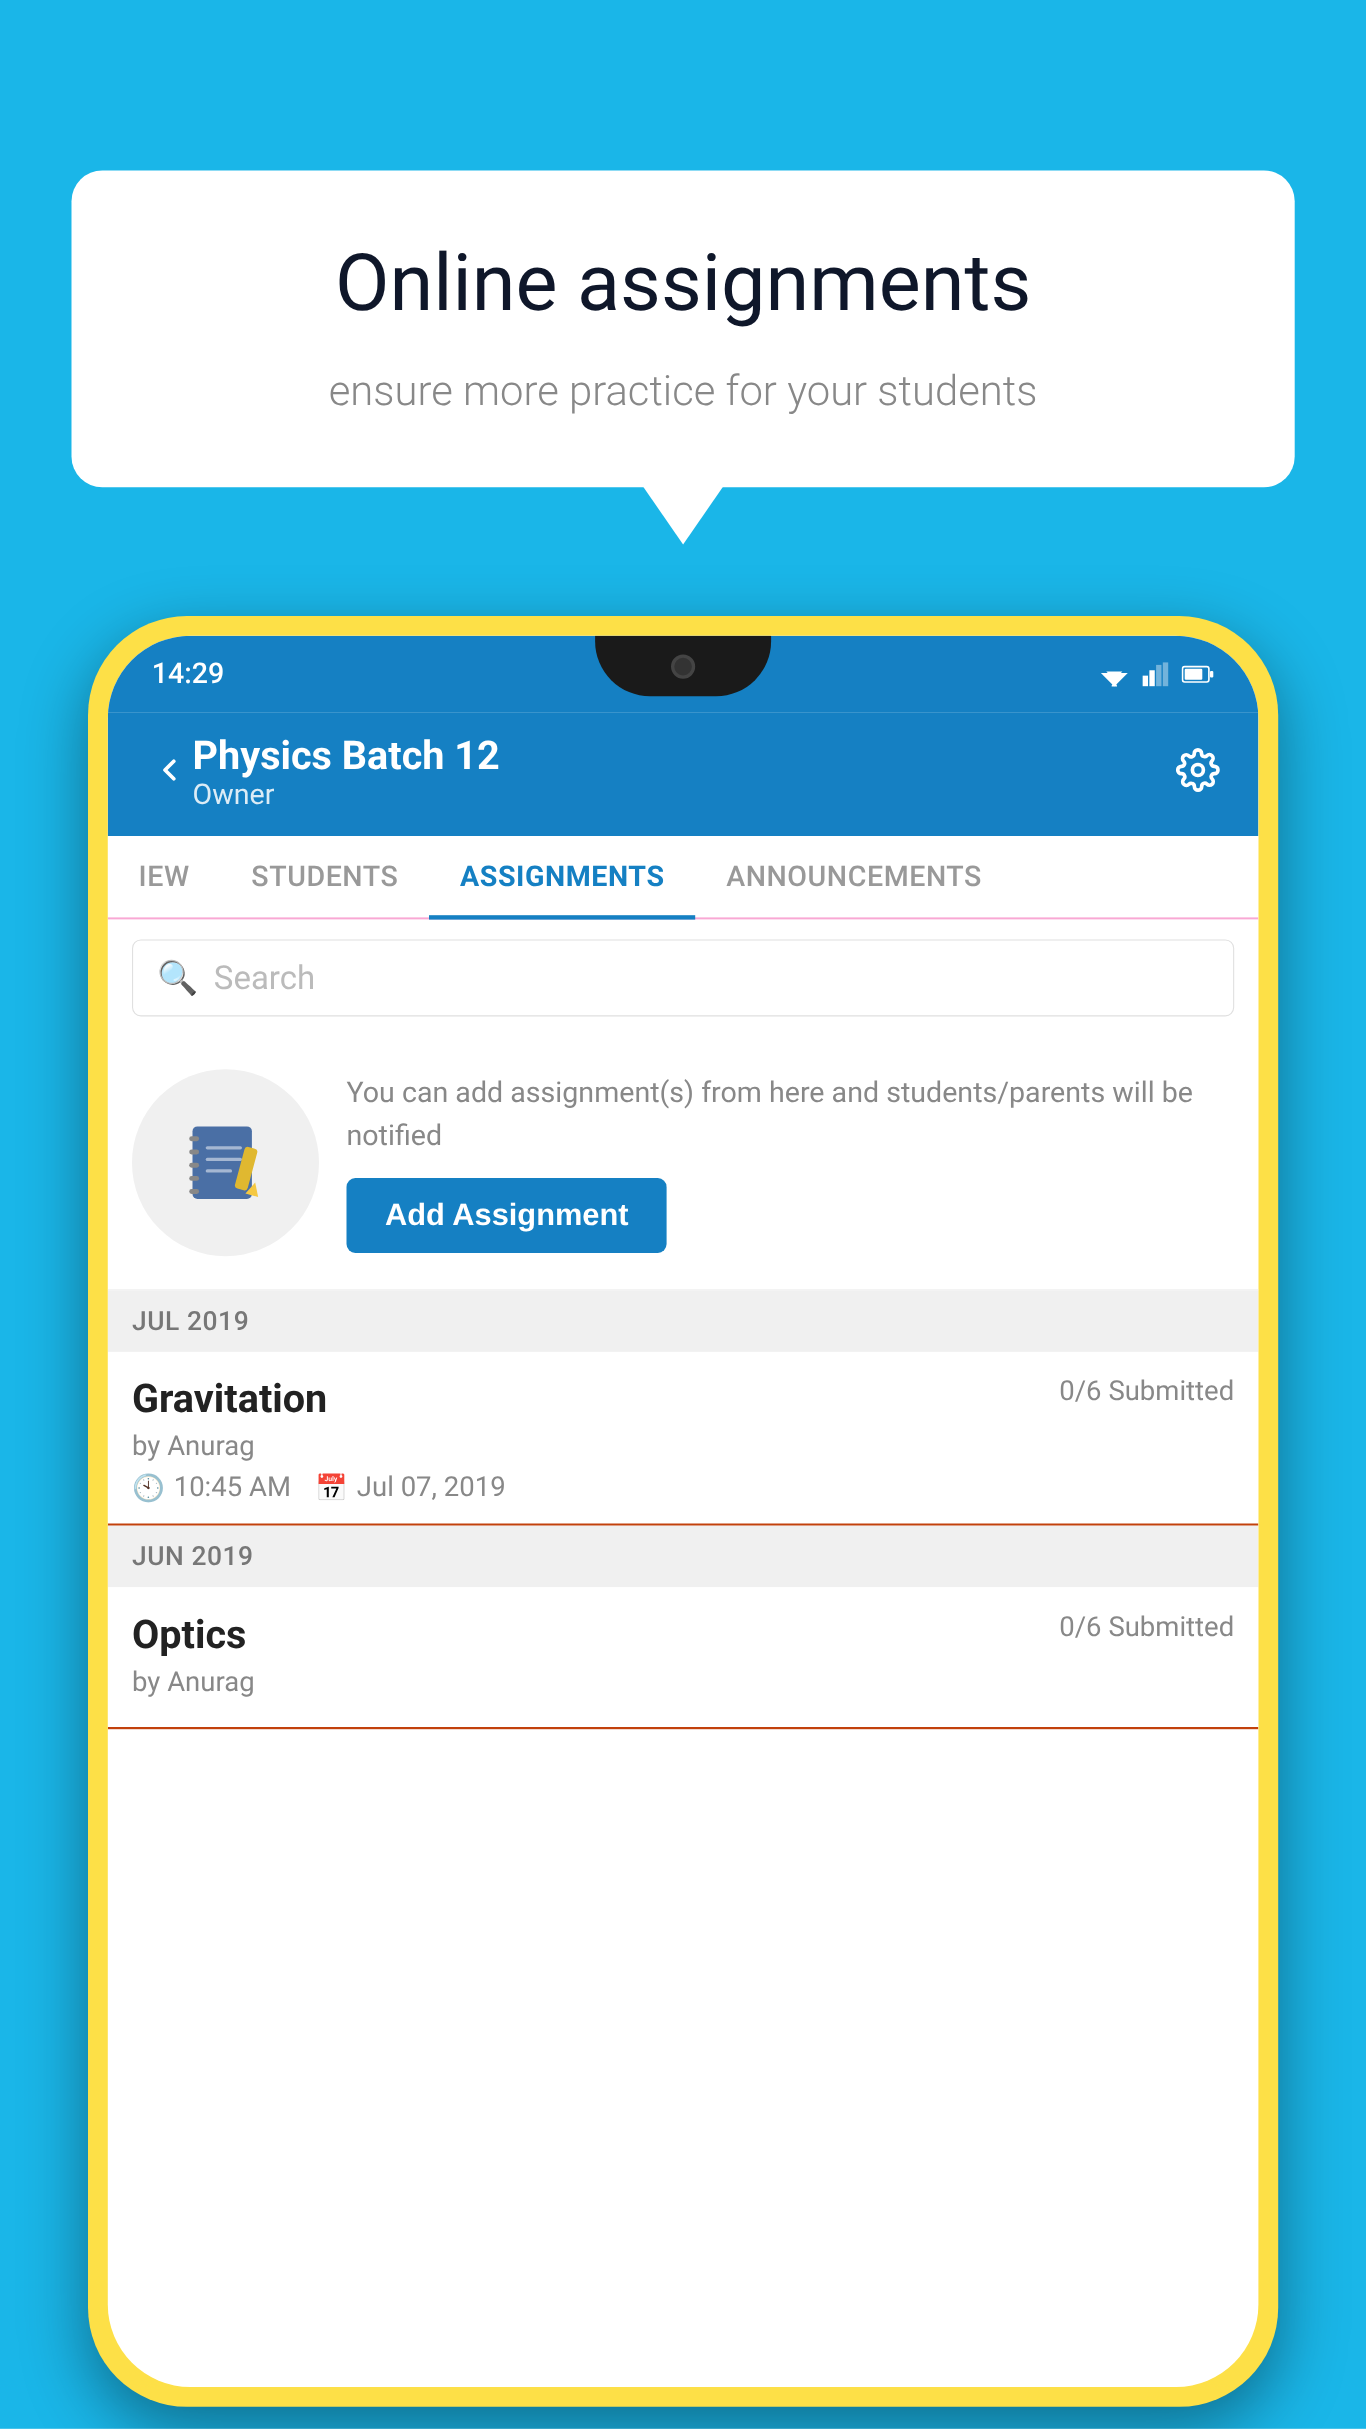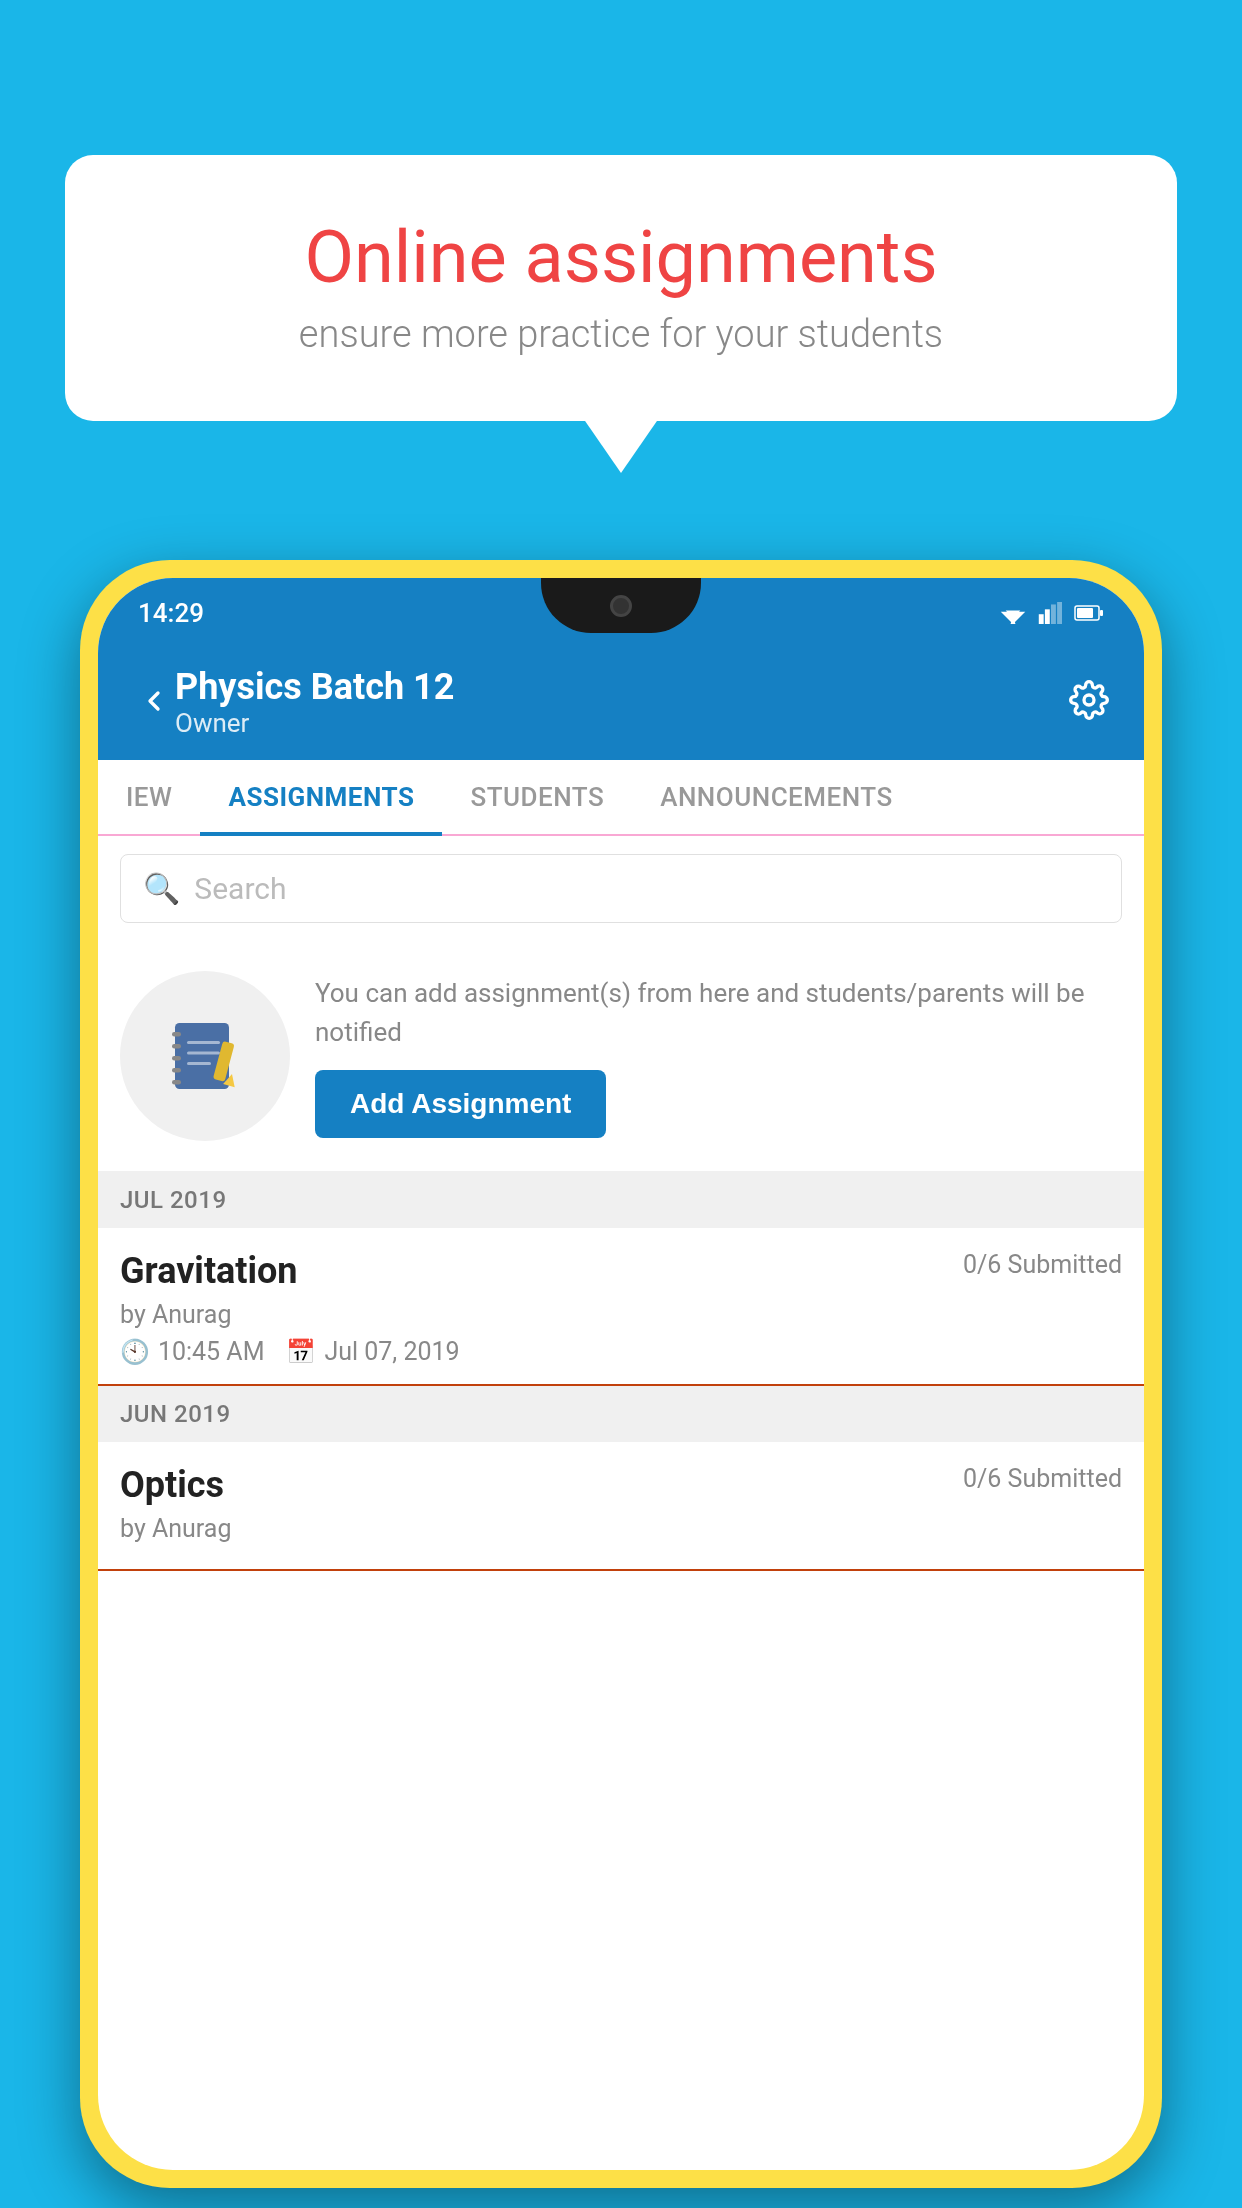--- a/index.html
+++ b/index.html
@@ -33,23 +33,23 @@
       left: 50%;
       transform: translateX(-50%);
       width: 0;
       height: 0;
       border-left: 38px solid transparent;
       border-right: 38px solid transparent;
       border-top: 55px solid white;
     }
     .speech-bubble-title {
       font-size: 72px;
-      color: #ef4444;
+      color: #0f172a;
       font-weight: 400;
-      margin-bottom: 12px;
+      margin-bottom: 34px;
     }
     .speech-bubble-subtitle {
       font-size: 38px;
       color: #888;
       font-weight: 300;
     }
 
     
     .phone-frame {
       position: absolute;
@@ -345,25 +345,25 @@
           <circle cx="12" cy="12" r="3"></circle>
           <path d="M19.4 15a1.65 1.65 0 0 0 .33 1.82l.06.06a2 2 0 0 1-2.83 2.83l-.06-.06a1.65 1.65 0 0 0-1.82-.33 1.65 1.65 0 0 0-1 1.51V21a2 2 0 0 1-4 0v-.09A1.65 1.65 0 0 0 9 19.4a1.65 1.65 0 0 0-1.82.33l-.06.06a2 2 0 0 1-2.83-2.83l.06-.06A1.65 1.65 0 0 0 4.68 15a1.65 1.65 0 0 0-1.51-1H3a2 2 0 0 1 0-4h.09A1.65 1.65 0 0 0 4.6 9a1.65 1.65 0 0 0-.33-1.82l-.06-.06a2 2 0 0 1 2.83-2.83l.06.06A1.65 1.65 0 0 0 9 4.68a1.65 1.65 0 0 0 1-1.51V3a2 2 0 0 1 4 0v.09a1.65 1.65 0 0 0 1 1.51 1.65 1.65 0 0 0 1.82-.33l.06-.06a2 2 0 0 1 2.83 2.83l-.06.06A1.65 1.65 0 0 0 19.4 9a1.65 1.65 0 0 0 1.51 1H21a2 2 0 0 1 0 4h-.09a1.65 1.65 0 0 0-1.51 1z"></path>
         </svg>
       </div>
     </div>
 
     <div class="tabs-bar">
       <div class="tab-item">
         <span>IEW</span>
       </div>
+      <div class="tab-item">
+        <span>STUDENTS</span>
+      </div>
       <div class="tab-item active">
         <span>ASSIGNMENTS</span>
-      </div>
-      <div class="tab-item">
-        <span>STUDENTS</span>
       </div>
       <div class="tab-item">
         <span>ANNOUNCEMENTS</span>
       </div>
     </div>
 
     <div class="search-container">
       <div class="search-bar">
         <span class="search-icon-wrap">🔍</span>
         <span class="search-input">Search</span>

